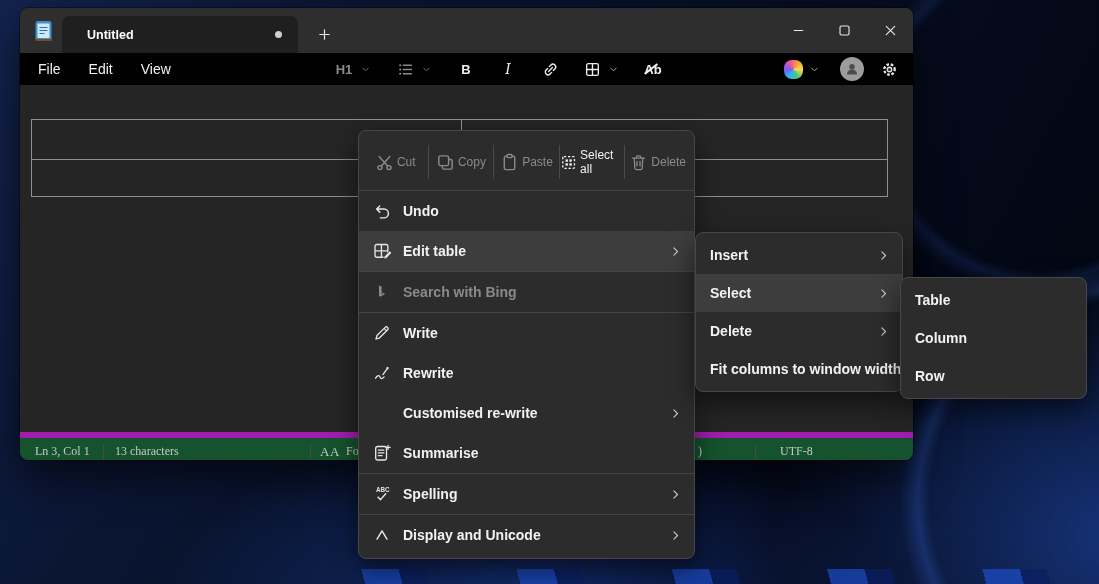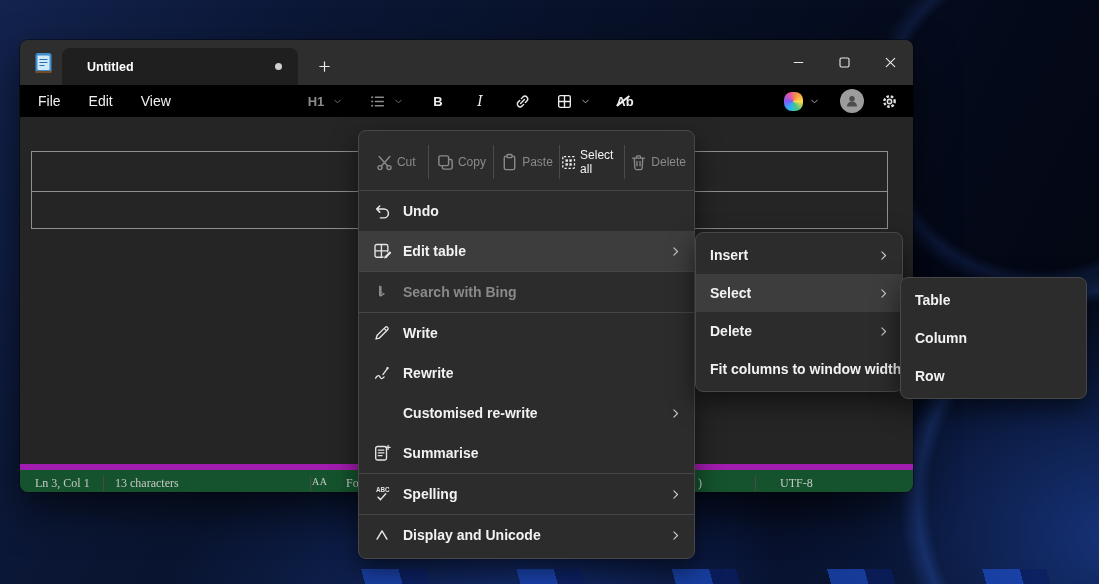--- a/index.html
+++ b/index.html
@@ -17,39 +17,38 @@
   .petals {
     position:absolute; left:330px; bottom:0; width:769px; height:15px;
     background:repeating-linear-gradient(75deg, transparent 0 34px, rgba(30,80,210,.75) 34px 70px, rgba(10,30,100,.8) 70px 96px, transparent 96px 150px);
     opacity:.85;
   }
   
   .window {
     position:absolute; left:20px; top:8px; width:893px; height:452px;
     background:#252525; border-radius:8px; overflow:hidden;
     box-shadow:0 18px 42px rgba(0,0,0,.6), 0 0 0 1px rgba(0,0,0,.35);
-    margin-top:32px;
   }
   .titlebar { position:relative; height:45px; background:#2e2e2e; }
   .appicon { position:absolute; left:13px; top:12px; width:21px; height:22px; }
   .tab {
     position:absolute; left:42px; top:8px; width:236px; height:37px;
     background:#1f1f1f; border-radius:8px 8px 0 0; display:flex; align-items:center;
   }
   .tab .tlabel { margin-left:25px; font-size:12.5px; font-weight:bold; color:#ffffff; }
   .tab .dot { position:absolute; right:16px; top:15px; width:7px; height:7px; border-radius:50%; background:#cfcfcf; }
   .newtab { position:absolute; left:292px; top:14px; width:24px; height:24px; display:flex; align-items:center; justify-content:center; color:#e8e8e8; border-radius:4px; }
   .wctrl { position:absolute; right:0; top:0; height:45px; display:flex; }
   .wbtn { width:46px; height:45px; display:flex; align-items:center; justify-content:center; color:#e8e8e8; }
   
   .menubar { position:relative; height:32px; background:#000000; display:flex; align-items:center; }
   .mnu { color:#f0f0f0; font-size:14px; padding:4px 10px; border-radius:4px; }
   .mnu:first-child { margin-left:8px; }
   .mnu + .mnu { margin-left:8px; }
-  .fmtbar { position:absolute; left:284px; top:0; height:32px; display:flex; align-items:center; gap:4px; }
+  .fmtbar { position:absolute; left:312px; top:0; height:32px; display:flex; align-items:center; gap:4px; }
   .tbtn { min-width:24px; height:26px; display:flex; align-items:center; justify-content:center; color:#ececec; border-radius:4px; padding:0 2px; }
   .tbtn.dim { color:#8a8a8a; }
   .tbtn .txt { font-size:13px; font-weight:bold; }
   .tbtn .itxt { font-size:14px; font-style:italic; font-family:"DejaVu Serif", serif; }
   .tchev { color:#a8a8a8; margin:0 4px 0 0; display:flex; align-items:center; }
   .tchev.dim { color:#6f6f6f; }
   .gap { width:10px; }
   .rightbar { position:absolute; right:0; top:0; height:32px; display:flex; align-items:center; gap:6px; padding-right:9px; }
   .copilot { width:19px; height:19px; border-radius:42%; background:conic-gradient(from 210deg, #2bb3f3, #7b5cf5, #e456a3, #f59a3e, #ffd84d, #4ac77e, #2bb3f3); }
   .avatar { width:24px; height:24px; border-radius:50%; background:#9c9c9c; display:flex; align-items:center; justify-content:center; margin-left:10px; }
@@ -222,21 +221,21 @@
         <div class="cell" style="left:0;top:40px;width:429px;bottom:0"></div>
         <div class="cell" style="left:430px;top:40px;right:0;bottom:0"></div>
       </div>
     </div>
 
     <div class="statusbar">
       <span class="stit" style="left:15px">Ln 3, Col 1</span>
       <div class="sdiv" style="left:83px"></div>
       <span class="stit" style="left:95px">13 characters</span>
       <div class="sdiv" style="left:290px"></div>
-      <span class="stit" style="left:292px; font-size:10px; letter-spacing:.5px">AA</span>
+      <span class="stit" style="left:300px; font-size:13px; letter-spacing:.5px">AA</span>
       <span class="stit" style="left:326px">Fo</span>
       <span class="stit" style="left:678px">)</span>
       <div class="sdiv" style="left:735px"></div>
       <span class="stit" style="left:760px">UTF-8</span>
     </div>
   </div>
 
   <div class="menu ctx">
     <div class="actions">
       <div class="action disabled">

